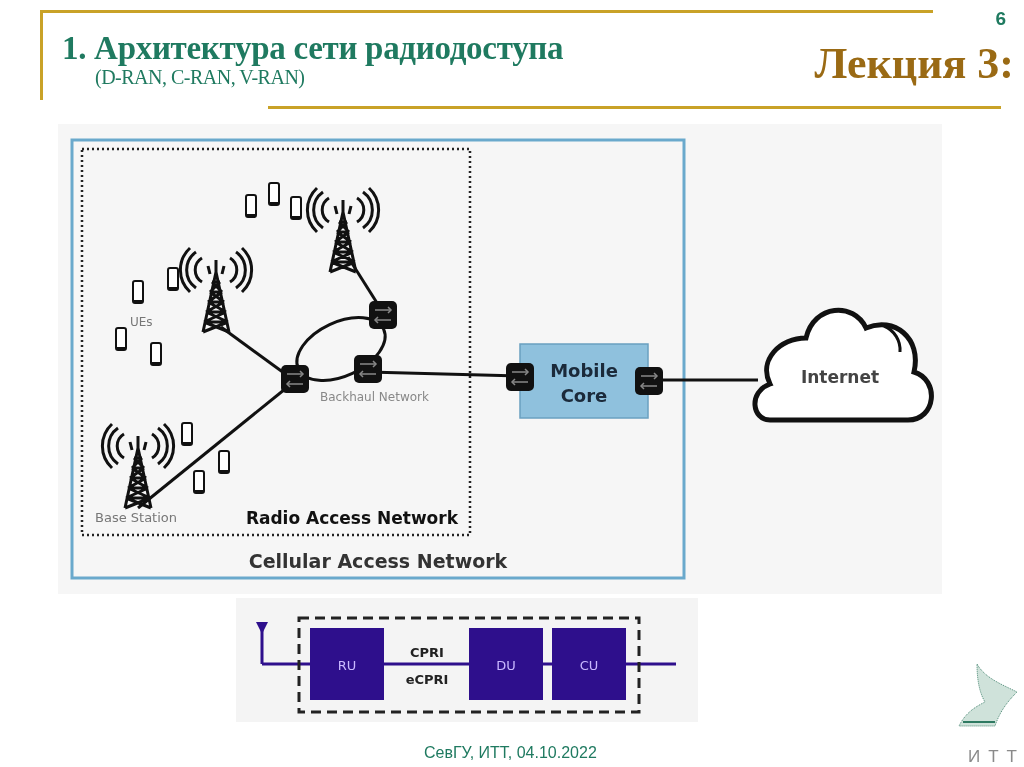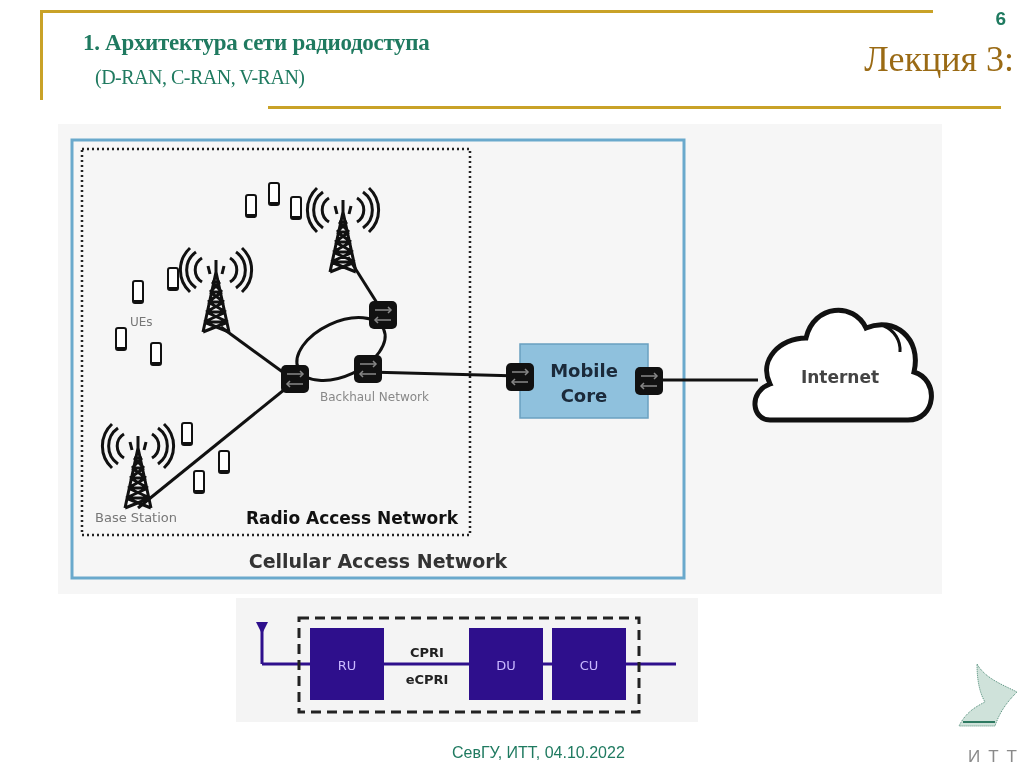--- a/index.html
+++ b/index.html
@@ -1,23 +1,23 @@
 <!DOCTYPE html>
 <html><head>
 <meta charset="utf-8">
 <style>
   html, body { margin:0; padding:0; }
   body { width:1024px; height:767px; background:#ffffff; position:relative; overflow:hidden; font-family:"Liberation Sans", sans-serif; }
   .abs { position:absolute; }
   .gold { background:#c9a227; }
-  #title1 { left:62px; top:30px; font-family:"Liberation Serif", serif; font-weight:bold; font-size:23px; color:#1f7a60; white-space:nowrap; letter-spacing:-0.3px;margin-left:21px; }
+  #title1 { left:62px; top:30px; font-family:"Liberation Serif", serif; font-weight:bold; font-size:33px; color:#1f7a60; white-space:nowrap; letter-spacing:-0.3px; }
   #title2 { left:95px; top:66px; font-family:"Liberation Serif", serif; font-size:20px; color:#1f7a60; white-space:nowrap; letter-spacing:-0.5px; }
-  #lecture { right:10px; top:38px; font-family:"Liberation Serif", serif; font-size:36px; color:#9a6a14; white-space:nowrap; }
+  #lecture { right:10px; top:38px; font-family:"Liberation Serif", serif; font-size:44px; color:#9a6a14; white-space:nowrap;font-weight:bold; }
   #pagenum { right:18px; top:8px; font-weight:bold; font-size:19px; color:#1f7a60; }
-  #footer { left:424px; top:744px; font-size:16px; color:#1f7a60; white-space:nowrap;margin-left:28px; }
+  #footer { left:424px; top:744px; font-size:16px; color:#1f7a60; white-space:nowrap; }
   #itt { left:968px; top:747px; font-size:17px; color:#8a8a8a; letter-spacing:8px; white-space:nowrap; }
   svg text { font-family:"DejaVu Sans", sans-serif; }
 </style>
 </head>
 <body>
 
 <div class="abs gold" style="left:40px;top:10px;width:893px;height:3px;"></div>
 <div class="abs gold" style="left:40px;top:10px;width:3px;height:90px;"></div>
 <div class="abs gold" style="left:268px;top:106px;width:733px;height:3px;"></div>
 

